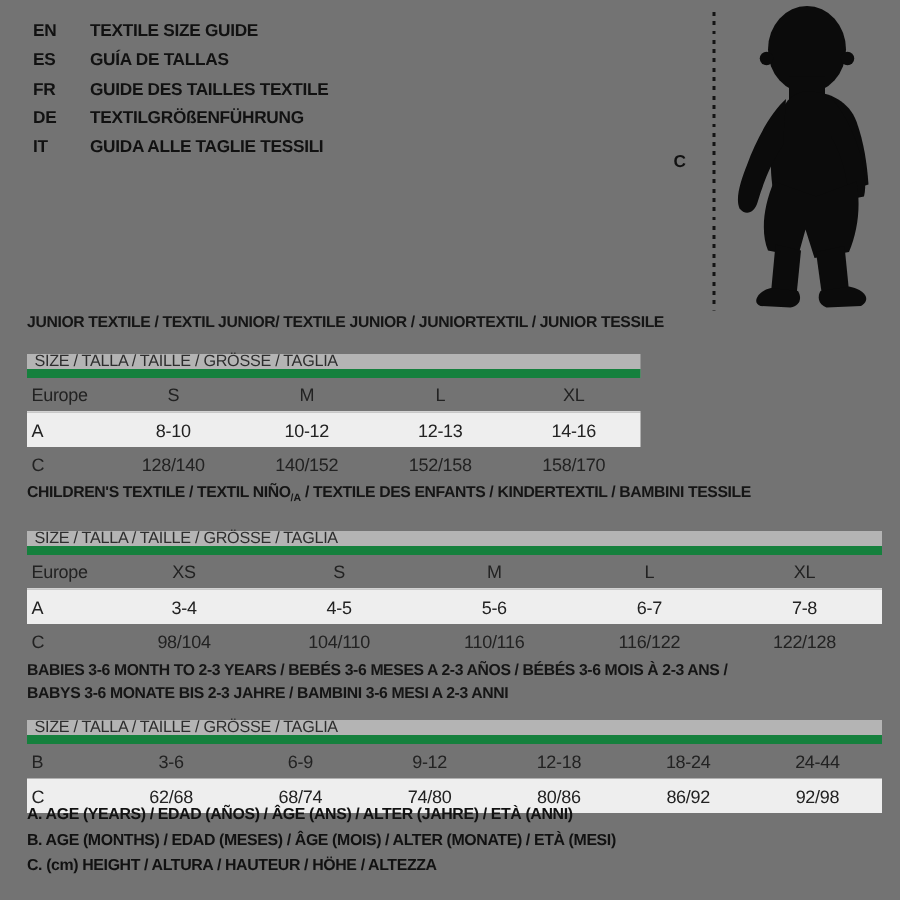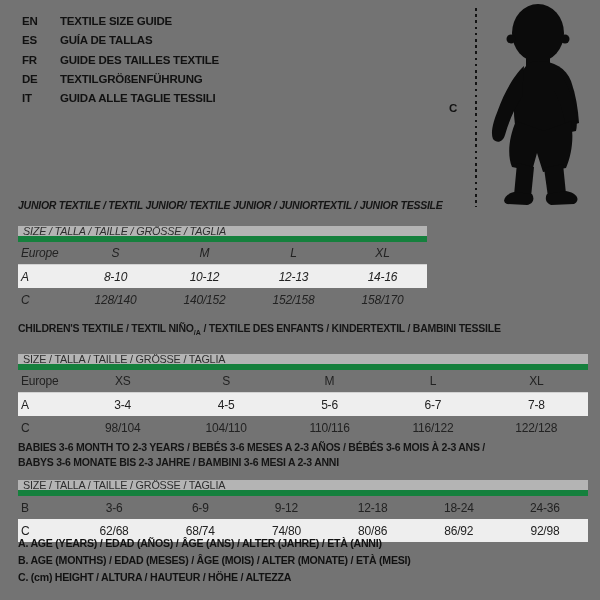--- a/index.html
+++ b/index.html
@@ -18,21 +18,21 @@
   
   .height-line{
     position:absolute;left:475px;top:8px;width:2px;height:199px;
     background:repeating-linear-gradient(180deg,#141414 0 2.6px,transparent 2.6px 6.2px);
   }
   .height-label{position:absolute;left:449px;top:102px;font-weight:700;font-size:11.5px;}
   .baby-figure{position:absolute;left:486px;top:3px;width:104px;height:206px;}
 
   
   .section{position:absolute;left:18px;}
-  .sec-junior{top:198px;font-style:italic;}
+  .sec-junior{top:208px;}
   .sec-children{top:321px;}
   .sec-babies{top:440px;}
   .sec-title{font-weight:700;font-size:10.5px;line-height:15px;letter-spacing:-0.25px;color:#151515;white-space:nowrap;}
   .sec-title sub{font-size:7px;letter-spacing:0;}
   .size-table{margin-top:13px;}
   .sec-children .size-table{margin-top:14px;}
   .sec-babies .size-table{margin-top:10px;}
   .sec-junior .size-table{width:409px;}
   .sec-children .size-table,.sec-babies .size-table{width:570px;}
 
@@ -175,21 +175,21 @@
     <div class="size-table">
       <div class="thead">SIZE / TALLA / TAILLE / GRÖSSE / TAGLIA</div>
       <div>
           <div class="trow">
             <div class="tlabel">B</div>
             <div class="tcell">3-6</div>
             <div class="tcell">6-9</div>
             <div class="tcell">9-12</div>
             <div class="tcell">12-18</div>
             <div class="tcell">18-24</div>
-            <div class="tcell">24-36</div>
+            <div class="tcell">24-44</div>
           </div>
           <div class="trow shaded">
             <div class="tlabel">C</div>
             <div class="tcell">62/68</div>
             <div class="tcell">68/74</div>
             <div class="tcell">74/80</div>
             <div class="tcell">80/86</div>
             <div class="tcell">86/92</div>
             <div class="tcell">92/98</div>
           </div>

